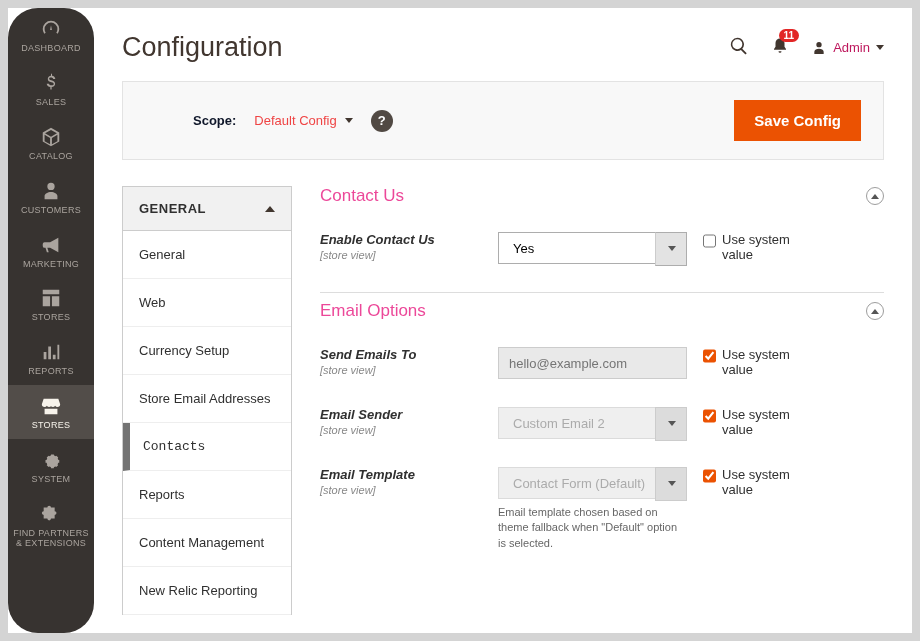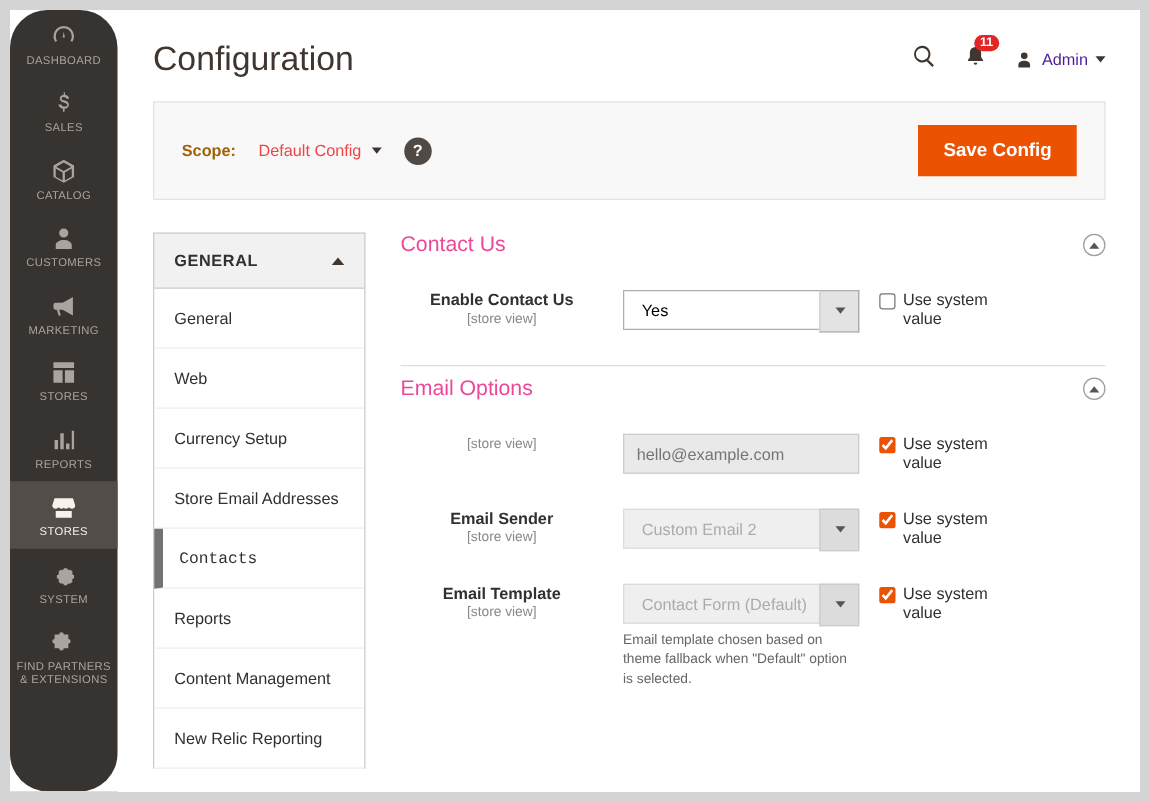--- a/index.html
+++ b/index.html
@@ -19,27 +19,27 @@
   .main { flex: 1; background: #fff; overflow-y: auto; padding: 0 0 20px; }
   
   
   .header { display: flex; align-items: center; padding: 24px 28px 18px; }
   .page-title { font-size: 27px; font-weight: 400; color: #41362f; flex: 1; }
   .header-actions { display: flex; align-items: center; gap: 22px; }
   .search-icon svg { width: 20px; height: 20px; fill: #41362f; }
   .notif { position: relative; }
   .notif svg { width: 18px; height: 18px; fill: #41362f; }
   .notif-badge { position: absolute; top: -8px; right: -10px; background: #e22626; color: #fff; font-size: 10px; font-weight: 600; border-radius: 9px; padding: 1px 5px; }
-  .user { display: flex; align-items: center; gap: 6px; color: #4c1d95; font-size: 13px; cursor: pointer; }
+  .user { display: flex; align-items: center; gap: 6px; color: #be185d; font-size: 13px; cursor: pointer; }
   .user svg { width: 16px; height: 16px; fill: #41362f; }
   .caret-down { width: 0; height: 0; border-left: 4px solid transparent; border-right: 4px solid transparent; border-top: 5px solid #41362f; }
   
   
   .scope-bar { background: #f8f8f8; border: 1px solid #e3e3e3; margin: 0 28px; padding: 18px 22px; display: flex; align-items: center; }
-  .scope-label { font-size: 13px; font-weight: 600; color: #a16207; margin-right: 18px; }
+  .scope-label { font-size: 13px; font-weight: 600; color: #0f172a; margin-right: 18px; margin-left: 48px; }
   .scope-select { display: flex; align-items: center; gap: 8px; font-size: 13px; color: #ef4444; cursor: pointer; margin-right: 18px; }
   .help-icon { width: 22px; height: 22px; border-radius: 50%; background: #514943; color: #fff; display: flex; align-items: center; justify-content: center; font-size: 13px; font-weight: 700; cursor: pointer; }
   .save-btn { margin-left: auto; background: #eb5202; color: #fff; border: none; padding: 12px 20px; font-size: 15px; font-weight: 600; cursor: pointer; }
   
   
   .content { display: flex; margin: 26px 28px 0; gap: 28px; }
   
   
   .config-tabs { width: 170px; flex-shrink: 0; }
   .tab-group-header { background: #f1f1f1; border: 1px solid #ccc; padding: 14px 16px; font-size: 13px; font-weight: 700; letter-spacing: 0.5px; color: #303030; display: flex; align-items: center; justify-content: space-between; cursor: pointer; }
@@ -49,21 +49,21 @@
   .tab-item.active { border-left: 7px solid #737373; padding-left: 13px; font-weight: 400; font-family: Liberation Mono, monospace; }
   
   
   .form-panel { flex: 1; }
   .section-header { display: flex; align-items: center; justify-content: space-between; padding: 0 0 12px; cursor: pointer; }
   .section-title { font-size: 17px; color: #ec4899; }
   .collapse-icon { width: 18px; height: 18px; border: 1px solid #9d9d9d; border-radius: 50%; display: flex; align-items: center; justify-content: center; }
   .collapse-icon::before { content: ''; width: 0; height: 0; border-left: 4px solid transparent; border-right: 4px solid transparent; border-bottom: 5px solid #555; }
   
   .field-row { display: flex; align-items: flex-start; padding: 14px 0; }
-  .field-label { width: 178px; text-align: center; padding-right: 16px; font-size: 13px; color: #303030; font-weight: 600; }
+  .field-label { width: 178px; text-align: left; padding-right: 16px; font-size: 13px; color: #303030; font-weight: 600; font-style: italic; }
   .field-scope { font-size: 11px; color: #888; font-weight: 400; margin-top: 2px; }
   .field-control { width: 189px; }
   .field-control select, .field-control input { width: 100%; height: 32px; border: 1px solid #adadad; padding: 0 10px; font-size: 13px; background: #fff; }
   .field-control select:disabled, .field-control input:disabled { background: #e9e9e9; color: #888; border-color: #ccc; }
   .select-wrap { position: relative; }
   .select-wrap::after { content: ''; position: absolute; right: 0; top: 0; width: 30px; height: 32px; background: #e3e3e3; border: 1px solid #adadad; border-left: 1px solid #ccc; pointer-events: none; }
   .select-wrap.disabled::after { background: #dcdcdc; border-color: #ccc; }
   .select-arrow { position: absolute; right: 11px; top: 14px; width: 0; height: 0; border-left: 4px solid transparent; border-right: 4px solid transparent; border-top: 5px solid #555; z-index: 1; pointer-events: none; }
   .field-use-system { margin-left: 16px; display: flex; align-items: flex-start; gap: 6px; font-size: 13px; color: #303030; width: 110px; }
   .field-use-system input[type=checkbox] { margin-top: 2px; width: 14px; height: 14px; accent-color: #eb5202; }
@@ -240,20 +240,21 @@
 
         <div class="section-divider"></div>
 
         <div class="section-header">
           <span class="section-title">Email Options</span>
           <span class="collapse-icon"></span>
         </div>
 
         <div class="field-row">
           <div class="field-label">
+            <div>Send Emails To</div>
             <div class="field-scope">[store view]</div>
           </div>
           <div class="field-control">
             <input type="text" disabled="" placeholder="hello@example.com" style="">
           </div>
           <label class="field-use-system">
             <input type="checkbox" checked="" style="">
             <span>Use system value</span>
           </label>
         </div>

